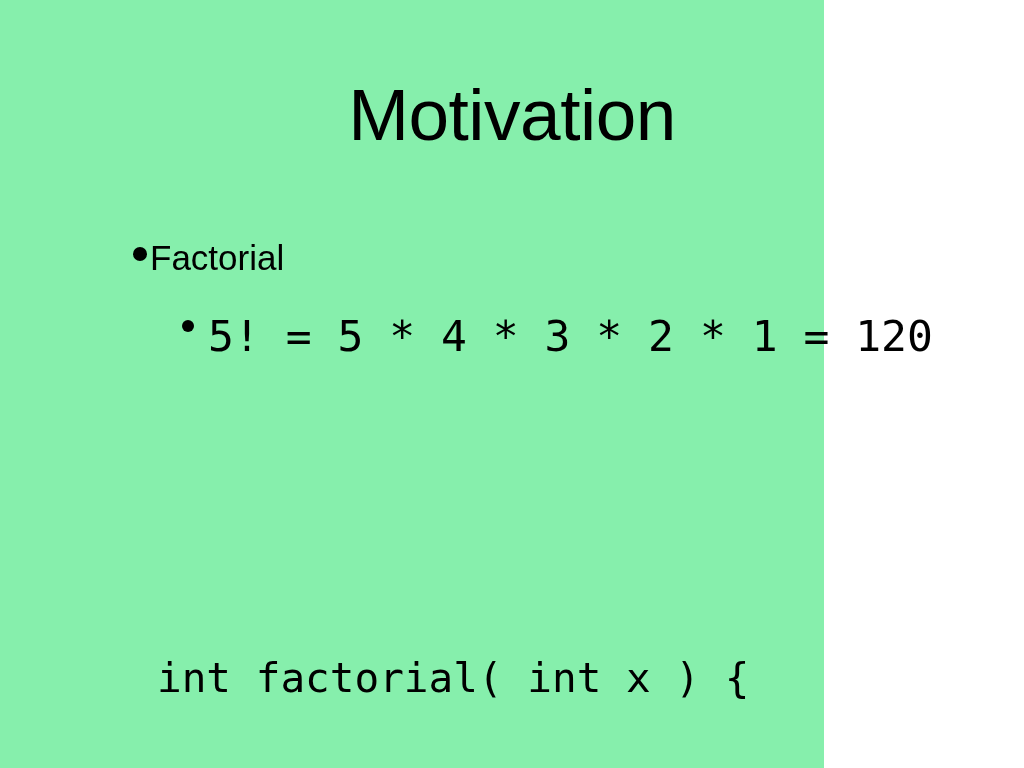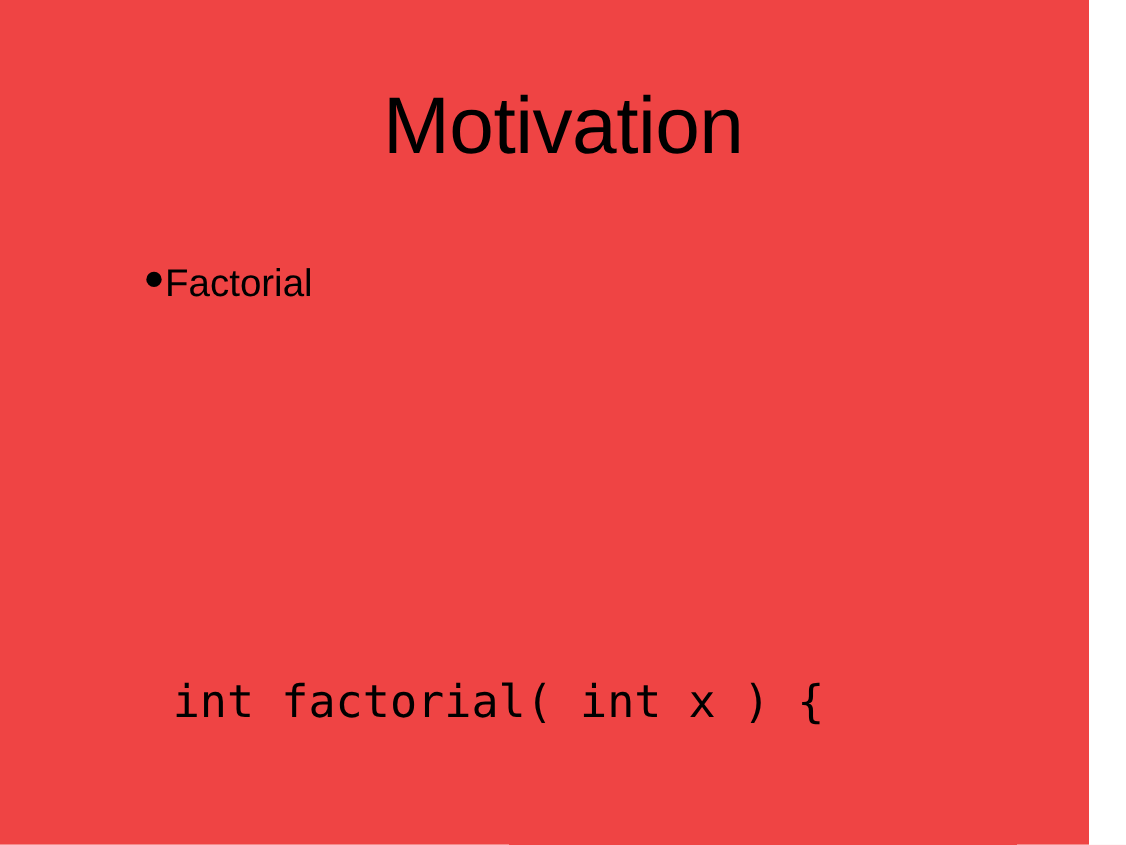--- a/index.html
+++ b/index.html
@@ -12,23 +12,23 @@
     width: 1024px;
     height: 768px;
     overflow: hidden;
     font-family: "Liberation Sans", sans-serif;
     color: #000000;
     -webkit-font-smoothing: antialiased;
   }
 
   .slide {
     position: relative;
-    width: 990px;
+    width: 824px;
     height: 768px;
-    background: #ef4444;
+    background: #86efac;
   }
 
   
   .slide-title {
     position: absolute;
     left: 0;
     top: 78px;
     width: 1024px;
     text-align: center;
     font-family: "Liberation Sans", sans-serif;
@@ -113,36 +113,41 @@
     font-family: "DejaVu Sans Mono", "Liberation Mono", monospace;
     font-size: 41px;
     font-weight: 400;
     line-height: 52px;
     color: #000000;
     white-space: pre;
   }
   .code-line {
     display: block;
     white-space: pre;
+    margin-top: 40px;
   }
 </style>
 </head>
 <body>
 
 <div class="slide">
 
   <div class="slide-title">Motivation</div>
 
   <div class="body-content">
 
     <div class="bullet-row level1">
       <span class="bullet-mark"></span>
       <span class="bullet-text">Factorial</span>
     </div>
 
+    <div class="bullet-row level2">
+      <span class="bullet-mark"></span>
+      <span class="bullet-text">5! = 5 * 4 * 3 * 2 * 1 = 120</span>
+    </div>
 
     <div class="code-block">
       <span class="code-line">int factorial( int x ) {</span>
       
       
     </div>
 
   </div>
 </div>
 

